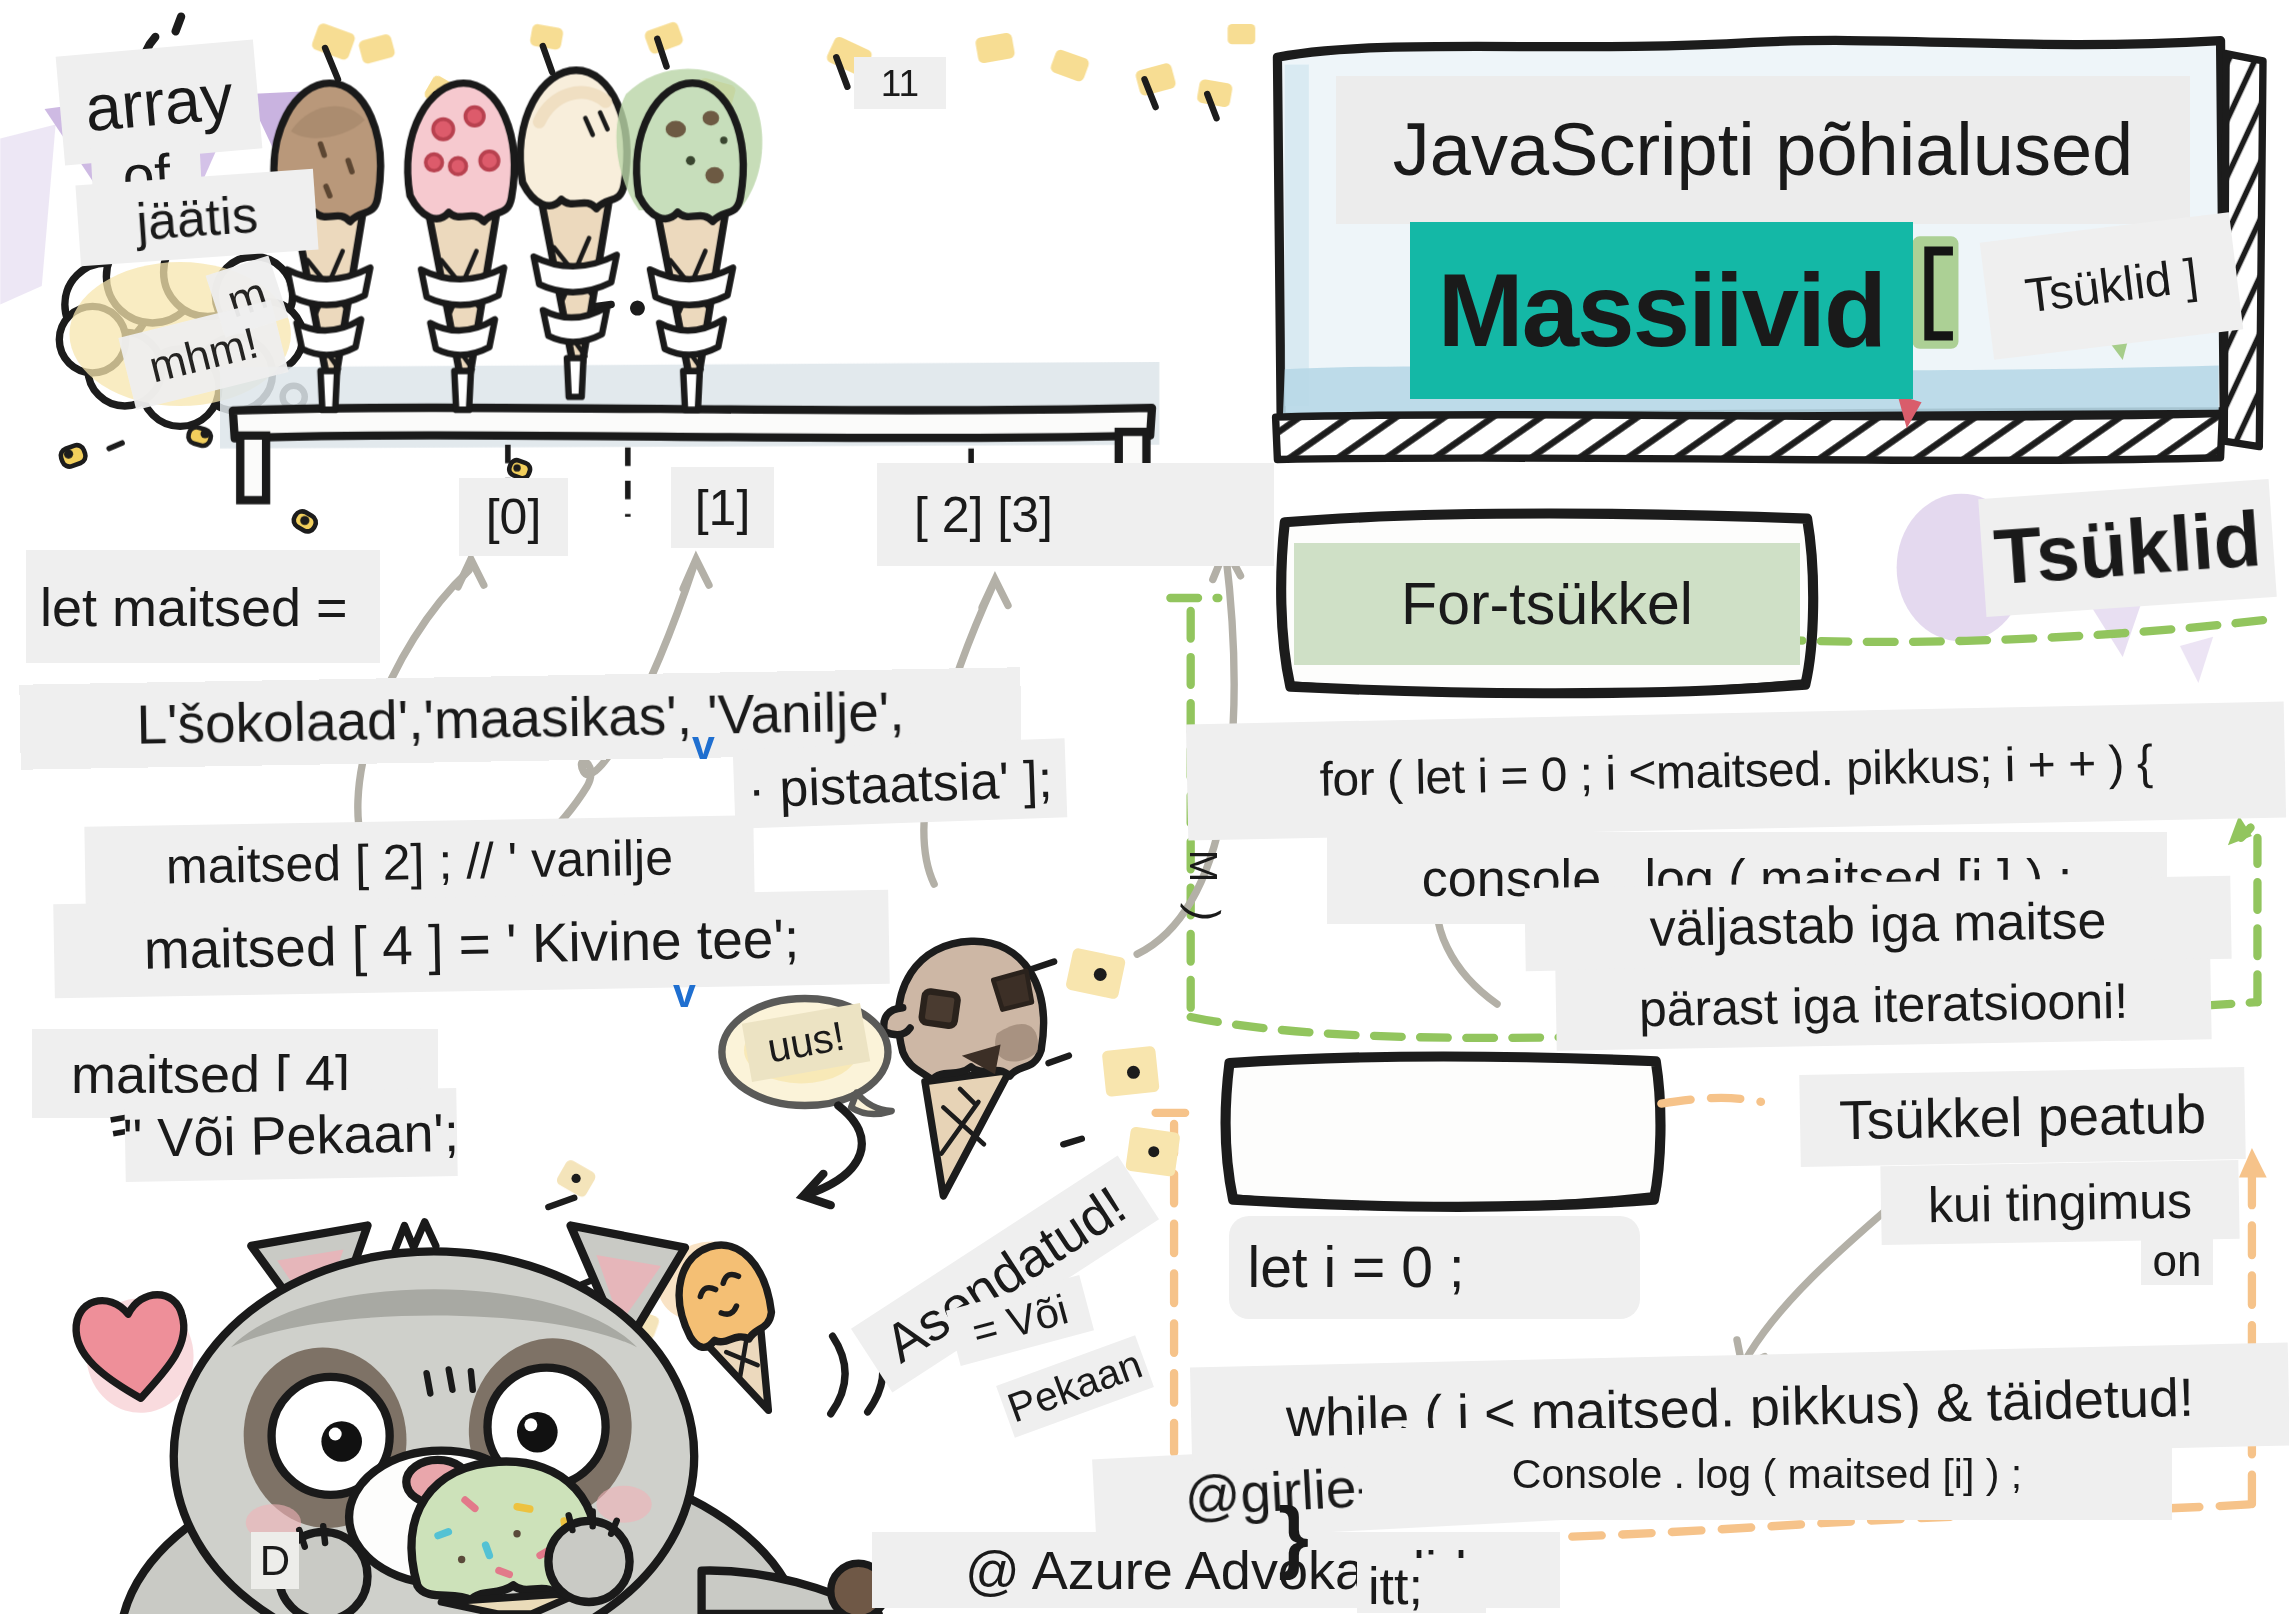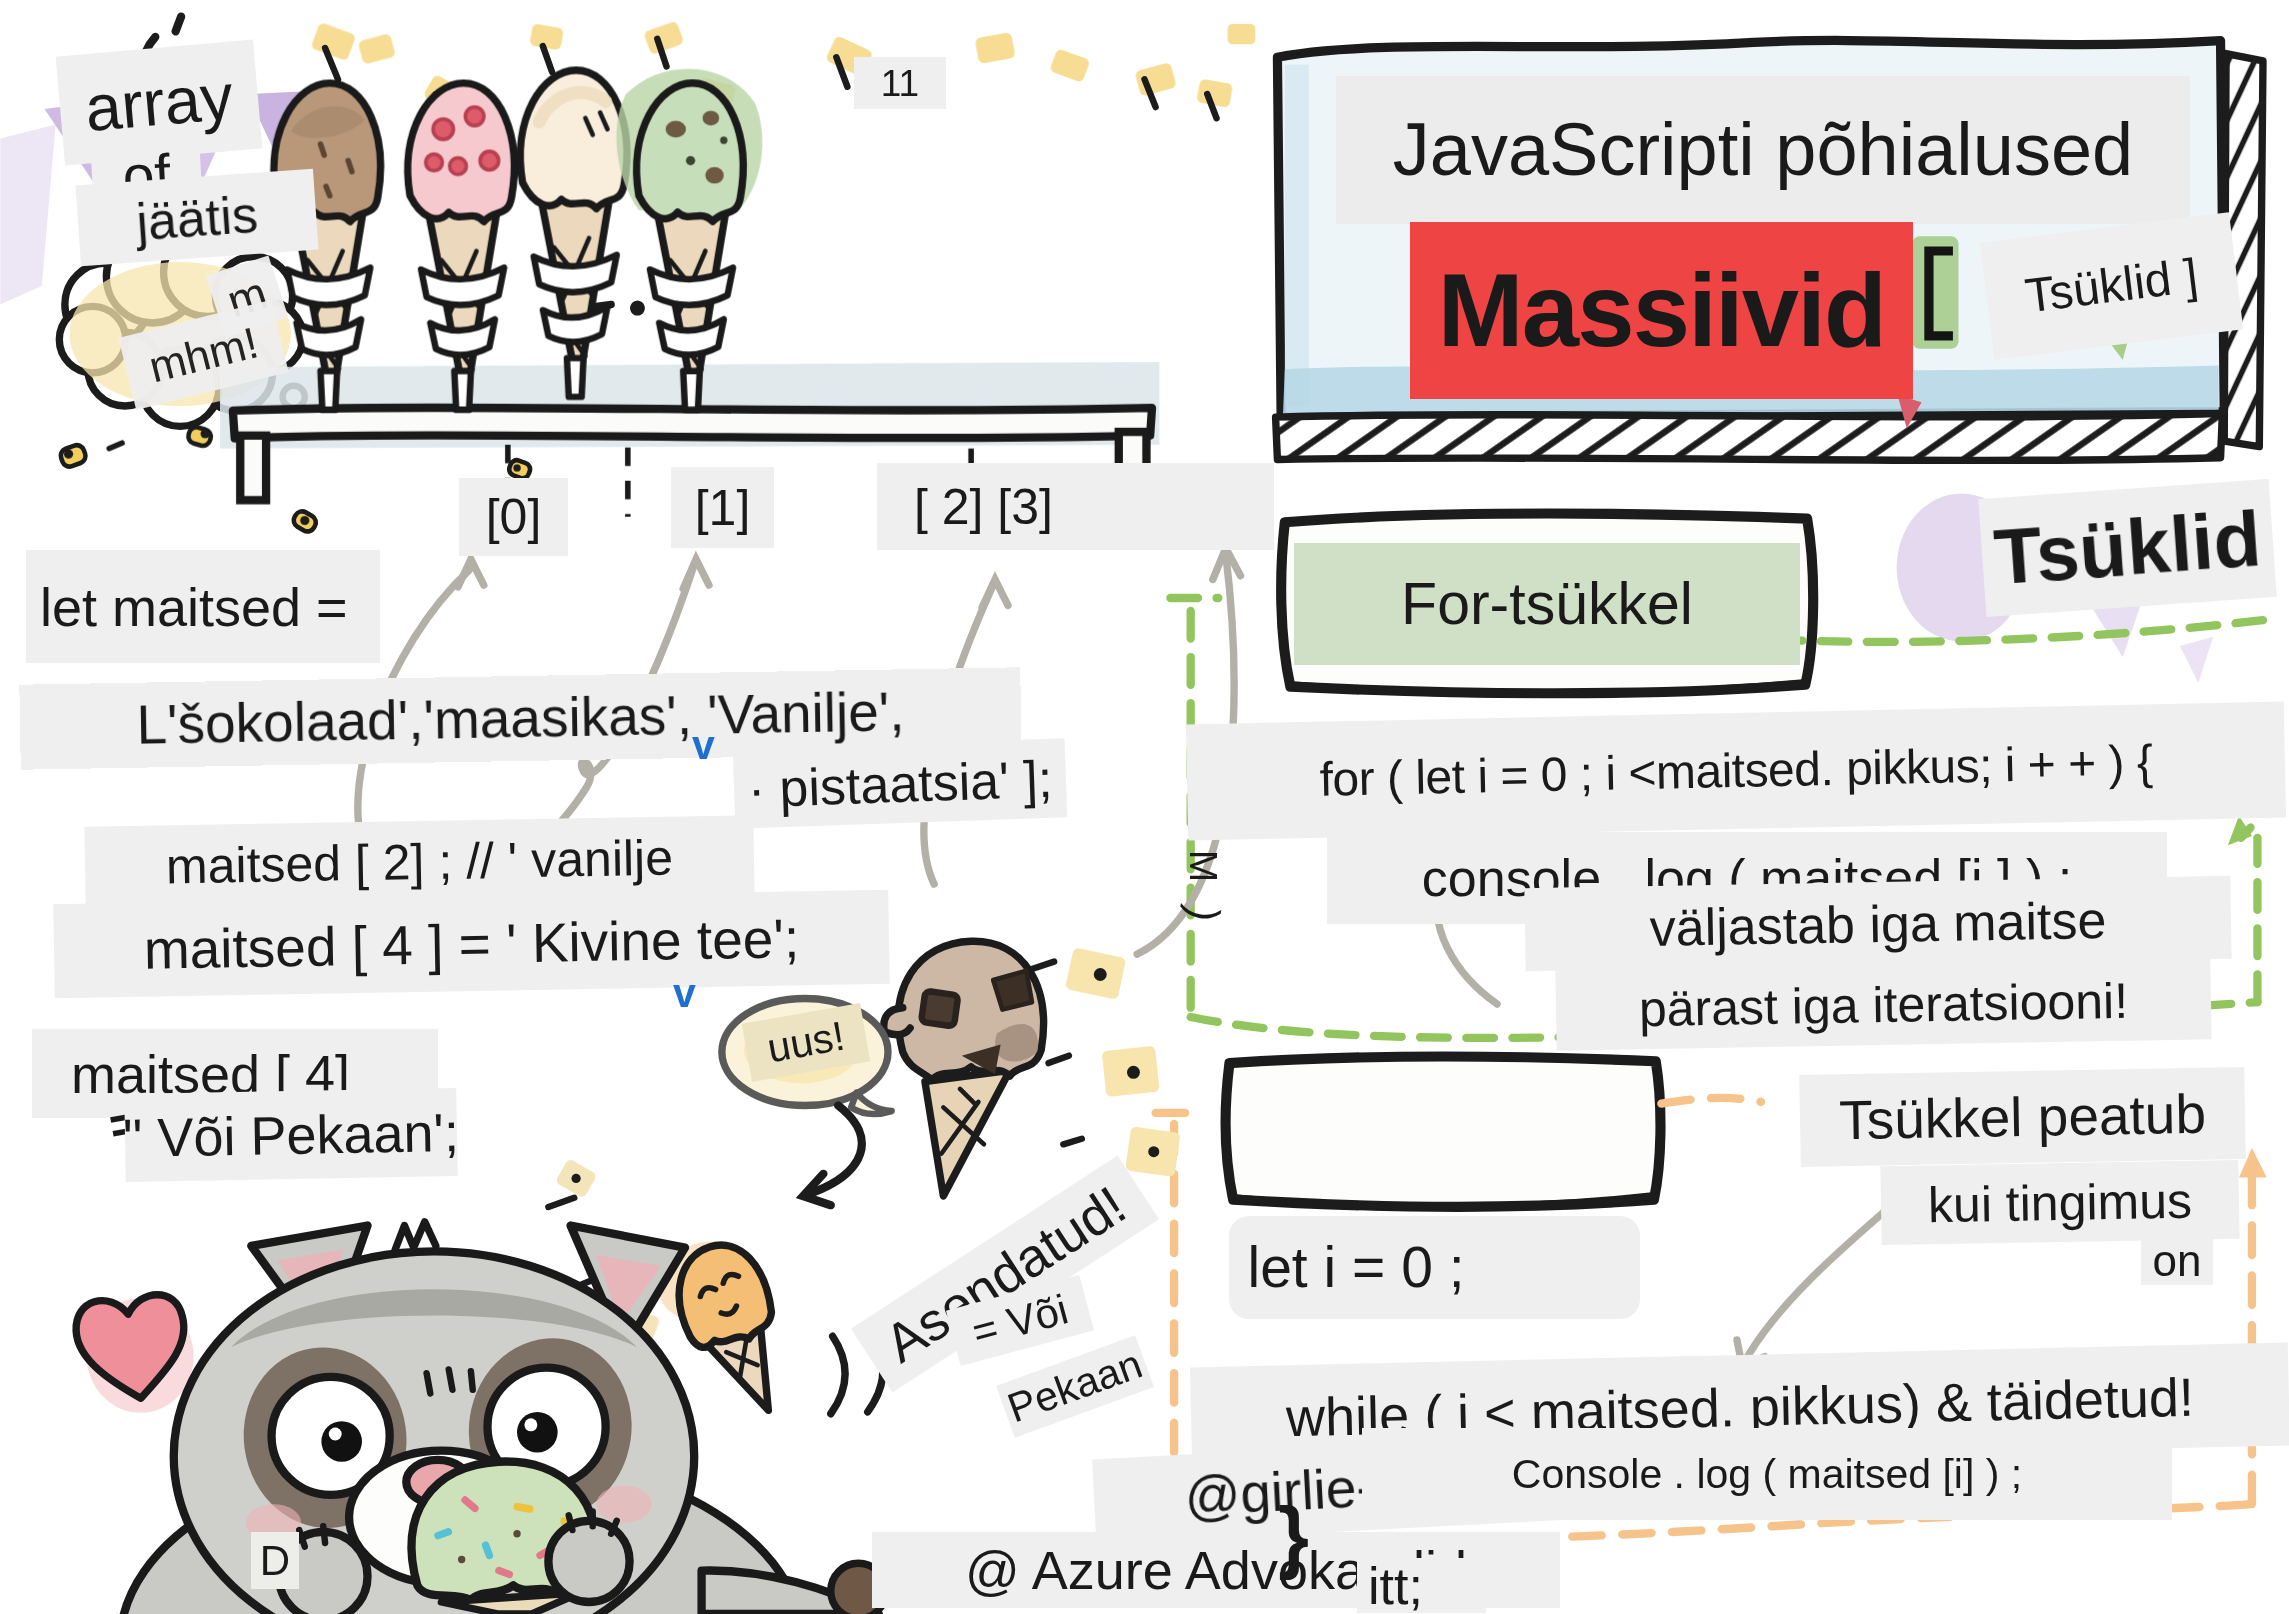--- a/index.html
+++ b/index.html
@@ -333,21 +333,21 @@
 
 <div class="lbl" style="left:60px;top:48px;width:198px;height:109px;font-size:65px;transform:rotate(-5deg);">array</div>
 <div class="lbl" style="left:92px;top:129px;width:109px;height:92px;font-size:57px;transform:rotate(-3deg);">of</div>
 <div class="lbl" style="left:78px;top:177px;width:238px;height:81px;font-size:52px;transform:rotate(-4deg);">jäätis</div>
 <div class="lbl" style="left:214px;top:264px;width:66px;height:65px;font-size:46px;transform:rotate(-18deg);opacity:.95;">m</div>
 <div class="lbl" style="left:125px;top:318px;width:157px;height:74px;font-size:44px;transform:rotate(-14deg);opacity:.95;">mhm!</div>
 <div class="lbl" style="left:854px;top:57px;width:92px;height:52px;font-size:37px;">11</div>
 
 <div class="lbl" style="left:459px;top:478px;width:109px;height:78px;font-size:50px;">[0]</div>
 <div class="lbl" style="left:671px;top:467px;width:103px;height:81px;font-size:50px;">[1]</div>
-<div class="lbl left" style="left:877px;top:463px;width:360px;height:87px;font-size:50px;padding-left:37px;">[ 2] [3]</div>
+<div class="lbl left" style="left:877px;top:463px;width:360px;height:103px;font-size:50px;padding-left:37px;">[ 2] [3]</div>
 
 <div class="lbl left" style="left:26px;top:550px;width:340px;height:113px;font-size:54px;padding-left:14px;">let maitsed =</div>
 <div class="lbl" style="left:20px;top:676px;width:1001px;height:85px;font-size:55px;transform:rotate(-1deg);">L'šokolaad','maasikas', 'Vanilje',</div>
 <div class="lbl" style="left:734px;top:744px;width:332px;height:79px;font-size:52px;transform:rotate(-2deg);">· pistaatsia' ];</div>
 <div class="lbl" style="left:85px;top:821px;width:669px;height:81px;font-size:50px;transform:rotate(-1deg);">maitsed [ 2] ; // ' vanilje</div>
 <div class="lbl" style="left:54px;top:897px;width:835px;height:94px;font-size:55px;transform:rotate(-1deg);">maitsed [ 4 ] = ' Kivine tee';</div>
 <div class="lbl left" style="left:32px;top:1029px;width:367px;height:89px;font-size:54px;padding-left:39px;">maitsed [ 4]</div>
 <div class="lbl nobg" style="left:97px;top:1096px;width:55px;height:55px;font-size:52px;font-weight:bold;transform:rotate(-10deg);">=</div>
 <div class="lbl" style="left:125px;top:1091px;width:332px;height:88px;font-size:54px;transform:rotate(-1deg);">" Või Pekaan';</div>
 
@@ -359,21 +359,21 @@
 <div class="lbl" style="left:746px;top:1013px;width:120px;height:59px;font-size:41px;background:#ece3c3;transform:rotate(-10deg);">uus!</div>
 <div class="lbl" style="left:846px;top:1236px;width:318px;height:76px;font-size:54px;transform:rotate(-33deg);">Asendatud!</div>
 <div class="lbl" style="left:951px;top:1292px;width:138px;height:57px;font-size:42px;transform:rotate(-15deg);">= Või</div>
 <div class="lbl" style="left:1001px;top:1359px;width:148px;height:55px;font-size:41px;transform:rotate(-20deg);">Pekaan</div>
 <div class="lbl" style="left:251px;top:1532px;width:48px;height:57px;font-size:42px;background:#ededea;">D</div>
 
 <div class="lbl" style="left:1094px;top:1447px;width:475px;height:85px;font-size:55px;transform:rotate(-3deg);">@girlie-mac</div>
 <div class="lbl" style="left:872px;top:1532px;width:688px;height:76px;font-size:54px;">@ Azure Advokaadid</div>
 
 <div class="lbl" style="left:1336px;top:76px;width:854px;height:148px;font-size:74px;font-weight:500;background:#ececec;">JavaScripti põhialused</div>
-<div class="lbl" style="left:1410px;top:222px;width:503px;height:177px;font-size:103px;font-weight:600;background:#ef4444;letter-spacing:-1.8px;">Massiivid</div>
+<div class="lbl" style="left:1410px;top:222px;width:503px;height:177px;font-size:103px;font-weight:600;background:#14b8a6;letter-spacing:-1.8px;">Massiivid</div>
 <div class="lbl" style="left:1986px;top:227px;width:251px;height:118px;font-size:48px;transform:rotate(-7deg);">Tsüklid ]</div>
 
 <div class="lbl" style="left:1982px;top:489px;width:291px;height:118px;font-size:78px;font-weight:600;transform:rotate(-4deg);">Tsüklid</div>
 
 <div class="lbl" style="left:1294px;top:543px;width:506px;height:122px;font-size:59px;background:#cfe0c6;">For-tsükkel</div>
 <div class="lbl" style="left:1187px;top:713px;width:1098px;height:116px;font-size:48px;transform:rotate(-1.2deg);letter-spacing:-0.5px;">for ( let i = 0 ; i &lt;maitsed. pikkus; i + + ) {</div>
 <div class="lbl" style="left:1327px;top:832px;width:840px;height:92px;font-size:52px;">console . log ( maitsed [i ] ) ;</div>
 <div class="lbl nobg" style="left:1183px;top:842px;width:42px;height:48px;font-size:39px;transform:rotate(90deg);">M</div>
 <div class="lbl nobg" style="left:1185px;top:888px;width:37px;height:52px;font-size:44px;transform:rotate(100deg);">)</div>
 <div class="lbl" style="left:1525px;top:882px;width:706px;height:83px;font-size:52px;transform:rotate(-1deg);">väljastab iga maitse</div>

